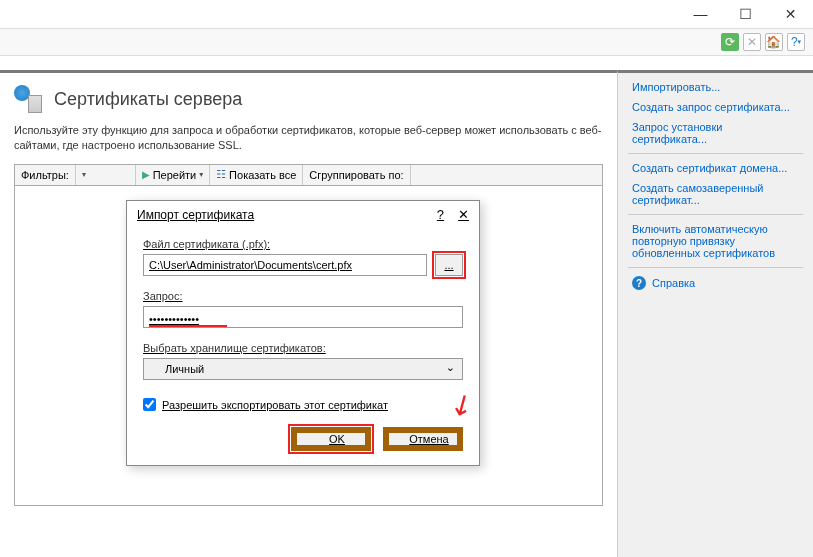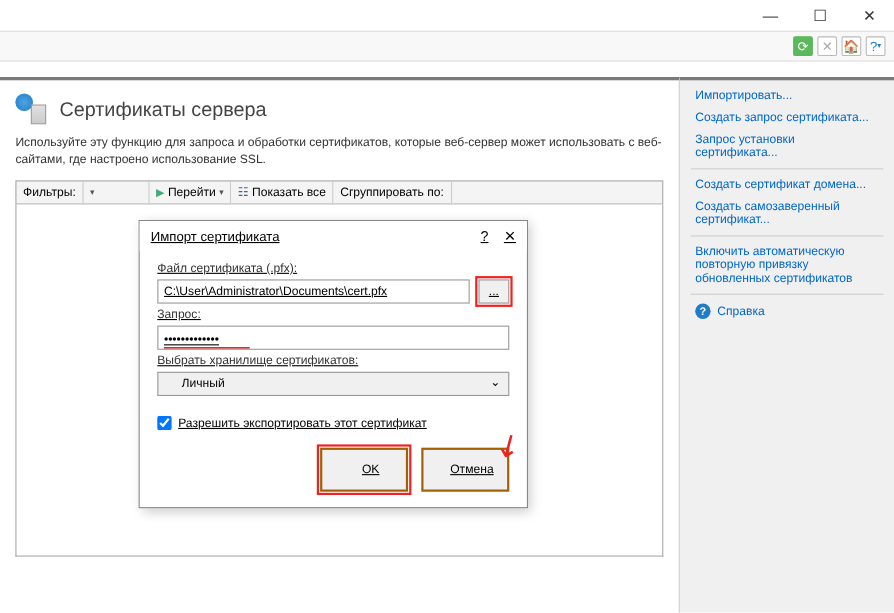--- a/index.html
+++ b/index.html
@@ -47,31 +47,31 @@
 .action-link.help { display: flex; align-items: center; gap: 6px; }
 .help-icon { width: 14px; height: 14px; border-radius: 50%; background: #1e7dc8; color: #fff; display: flex; align-items: center; justify-content: center; font-size: 10px; font-weight: bold; }
 
 
 .dialog { position: absolute; top: 200px; left: 126px; width: 354px; background: #fff; border: 1px solid #888; box-shadow: 3px 3px 10px rgba(0,0,0,0.2); z-index: 100; text-decoration: underline; }
 .dialog-titlebar { display: flex; align-items: center; justify-content: space-between; padding: 6px 10px; font-size: 12px; background: #fff; }
 .dialog-titlebar-right { display: flex; gap: 14px; align-items: center; }
 .dialog-close, .dialog-help { font-size: 13px; cursor: pointer; }
 .dialog-body { padding: 10px 16px 14px; }
 .field-label { font-size: 11px; color: #333; margin-bottom: 4px; display: block; }
-.field-row { display: flex; gap: 8px; margin-bottom: 4px; align-items: center; }
+.field-row { display: flex; gap: 8px; margin-bottom: 14px; align-items: center; }
 .text-input { flex: 1; border: 1px solid #999; padding: 3px 5px; font-size: 11px; height: 22px; font-family: inherit; }
 .browse-btn { width: 28px; height: 22px; border: 1px solid #999; background: #f0f0f0; font-size: 11px; cursor: pointer; }
 .red-frame { outline: 2px solid #e22; outline-offset: 1px; }
 .select-box { width: 100%; border: 1px solid #999; padding: 3px 21px; font-size: 11px; height: 22px; font-family: inherit; background: #f0f0f0; appearance: none; }
 .select-wrap { position: relative; margin-bottom: 18px; }
 .select-wrap::after { content: '⌄'; position: absolute; right: 8px; top: 3px; font-size: 11px; pointer-events: none; }
 .checkbox-row { display: flex; align-items: center; gap: 6px; font-size: 11px; margin-bottom: 16px; }
 .checkbox-row input { width: 13px; height: 13px; }
 .dialog-buttons { display: flex; justify-content: flex-end; gap: 12px; }
-.dlg-btn { min-width: 80px; height: 40px; border: 2px solid #a16207; background: #f0f0f0; font-size: 11px; cursor: pointer; font-family: inherit; padding-left: 12px; }
+.dlg-btn { min-width: 80px; height: 24px; border: 6px solid #a16207; background: #f0f0f0; font-size: 11px; cursor: pointer; font-family: inherit; padding-left: 12px; }
 .red-arrow { position: absolute; top: 388px; left: 450px; color: #e22; font-size: 28px; transform: rotate(-30deg); z-index: 101; pointer-events: none; }
 </style>
 </head>
 <body>
 
 <div class="window-chrome">
   <div class="chrome-btn">—</div>
   <div class="chrome-btn">☐</div>
   <div class="chrome-btn">✕</div>
 </div>

